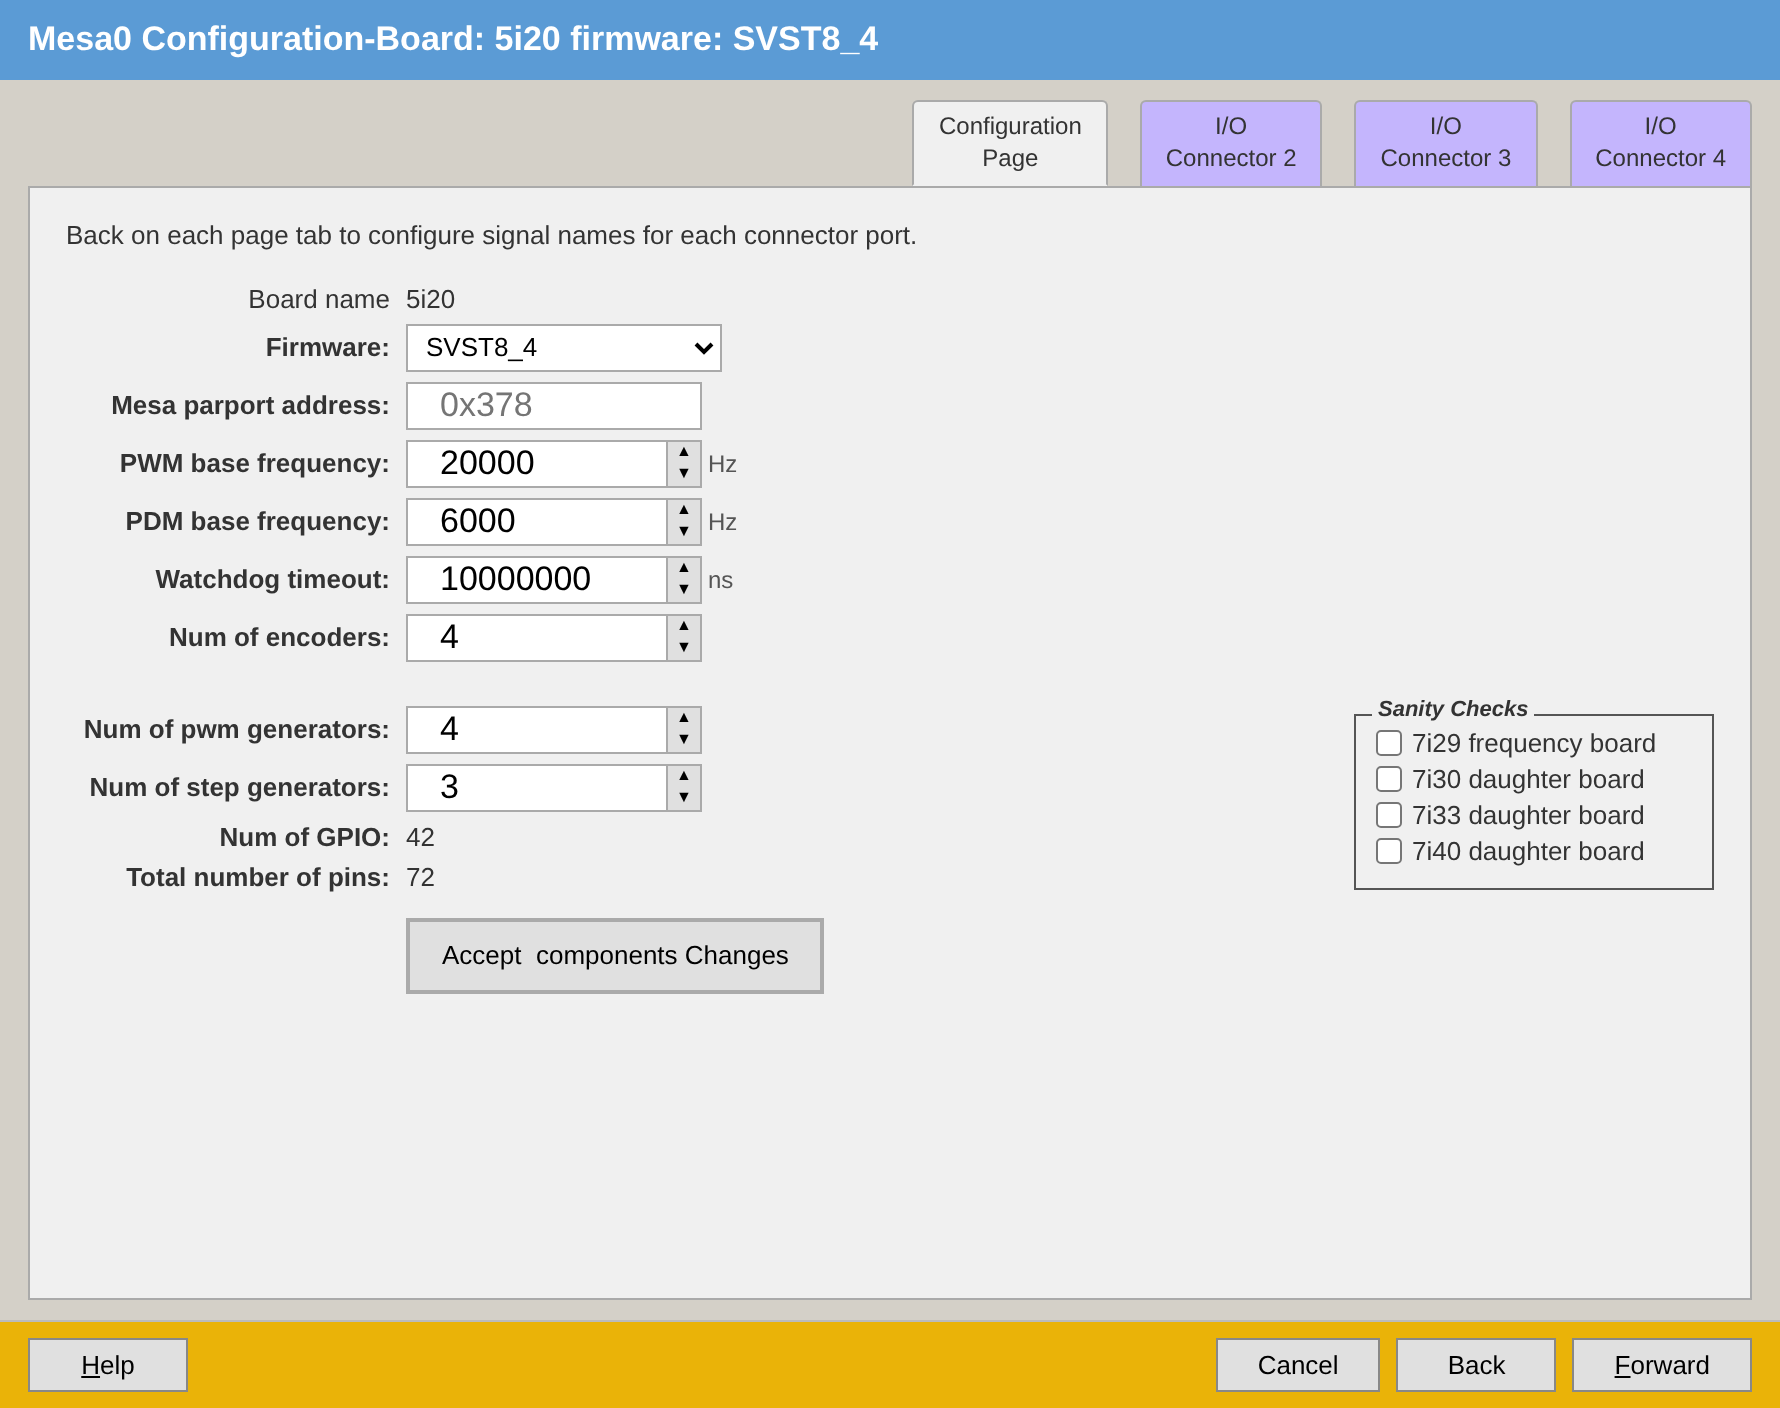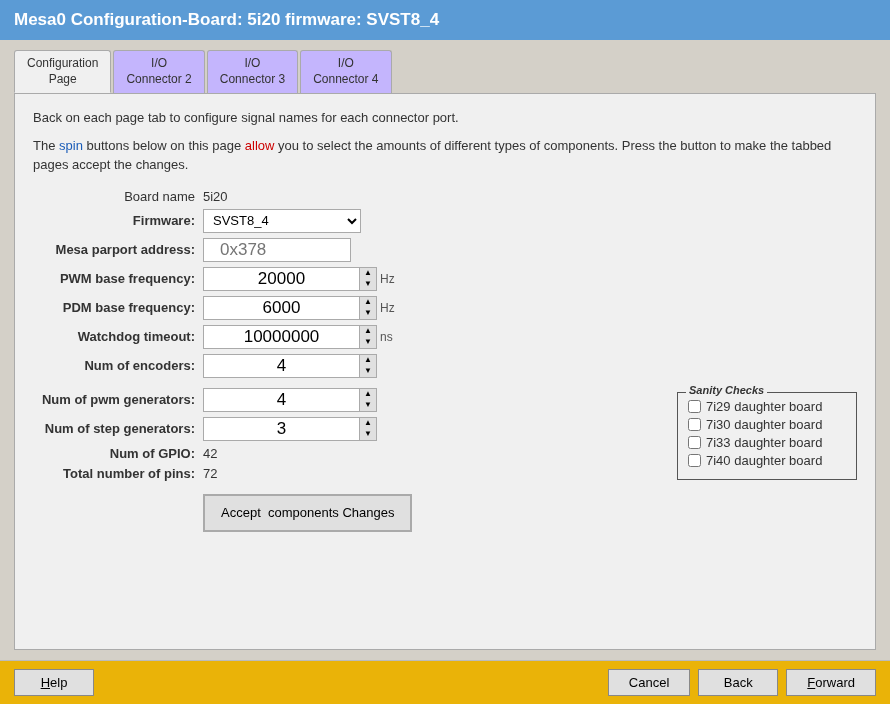--- a/index.html
+++ b/index.html
@@ -28,22 +28,23 @@
     .main-content {
       flex: 1;
       padding: 10px 14px;
       display: flex;
       flex-direction: column;
     }
 
     
     .tab-bar {
       display: flex;
-      gap: 2px;
+      gap: 16px;
       flex-shrink: 0;
+      justify-content: flex-end;
     }
 
     .tab {
       border: 1px solid #aaa;
       border-bottom: none;
       background: #c4b5fd;
       padding: 5px 12px;
       cursor: pointer;
       font-size: 12px;
       text-align: center;
@@ -127,23 +128,22 @@
       height: 24px;
       width: 158px;
     }
 
     .spinner-input {
       display: flex;
       align-items: center;
     }
 
     .spinner-input input {
-      width: 156px;
+      width: 130px;
       border-right: none;
-      text-align: center;
     }
 
     .spinner-buttons {
       display: flex;
       flex-direction: column;
       border: 1px solid #aaa;
       background: #e8e8e8;
     }
 
     .spinner-btn {
@@ -157,21 +157,21 @@
       align-items: center;
       justify-content: center;
       line-height: 1;
       padding: 0;
     }
 
     
     .bottom-section {
       display: flex;
       gap: 36px;
-      margin-top: 10px;
+      margin-top: 22px;
     }
 
     .left-col {
       flex: 1;
     }
 
     .right-col {
       flex-shrink: 0;
     }
 
@@ -277,25 +277,20 @@
     <div class="tab" style="line-height:1.3;">
       I/O<br>Connector 4
     </div>
   </div>
 
   <div class="panel">
 
     <p class="info-text">
       <span>Back on each page tab to configure signal names for each connector port.</span>
     </p>
-    <p class="info-text">
-      The <span class="blue">spin</span> buttons below on this page <span class="red">allow</span> you to select the amounts of
-      different types of components. Press the button to make the tabbed pages
-      accept the changes.
-    </p>
 
     <div class="form-section">
 
       <div class="form-row">
         <span class="form-label">Board name</span>
         <span class="form-value">5i20</span>
       </div>
 
       <div class="form-row">
         <span class="form-label bold">Firmware:</span>
@@ -398,21 +393,21 @@
             </button>
           </div>
 
         </div>
 
         <div class="right-col" style="padding-top:4px;">
           <div class="sanity-group">
             <span class="sanity-legend">Sanity Checks</span>
             <div class="sanity-item">
               <input type="checkbox" style="">
-              <label>7i29 daughter board</label>
+              <label>7i29 frequency board</label>
             </div>
             <div class="sanity-item">
               <input type="checkbox" style="">
               <label>7i30 daughter board</label>
             </div>
             <div class="sanity-item">
               <input type="checkbox" style="">
               <label>7i33 daughter board</label>
             </div>
             <div class="sanity-item">

